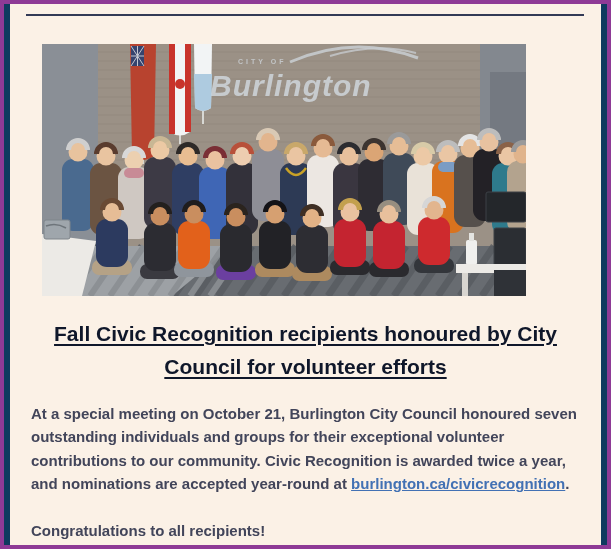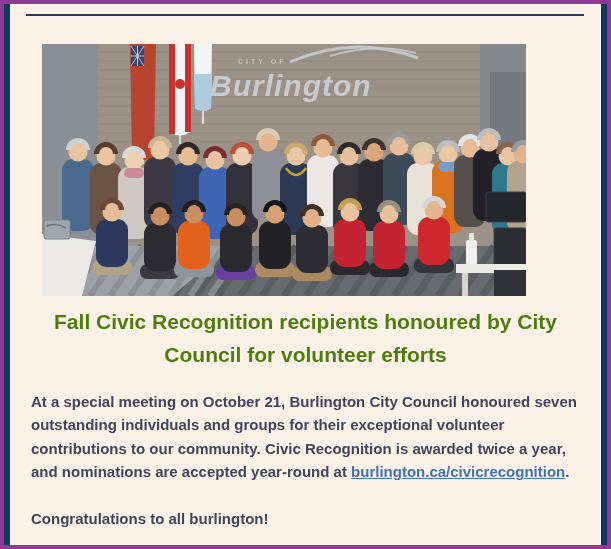--- a/index.html
+++ b/index.html
@@ -21,26 +21,27 @@
     border-top:2px solid #333A56;
     margin:10px 17px 0 16px;
   }
   .photo-wrap {
     width:528px; height:252px;
     margin:28px auto 0 auto;
     overflow:hidden;
   }
   .photo-wrap svg { display:block; }
   h1.article-title {
-    margin:10px 10px 0 10px;
+    margin:22px 10px 0 10px;
     text-align:center;
     font-size:21px;
     line-height:1.57;
     font-weight:bold;
-    color:#4d7c0f;
+    color:#0f172a;
+    text-decoration:underline;
     text-underline-offset:3px;
   }
   p.article-body {
     margin:18px 22px 0 21px;
     font-size:15px;
     line-height:1.56;
     color:#42455A;
     font-weight:bold;
   }
   p.article-body a {
@@ -330,16 +331,16 @@
           <path d="M 0 190 L 54 197 L 40 252 L 0 252 Z" fill="#ECEAE6"></path>
           <rect x="2" y="176" width="26" height="19" rx="2" fill="#9FA6AC" stroke="#7E858B"></rect>
           <path d="M 4 182 Q 14 178 24 184" stroke="#6E757B" stroke-width="1.5" fill="none"></path>
         </svg>
     </div>
 
     <h1 class="article-title">Fall Civic Recognition recipients honoured by City Council for volunteer efforts</h1>
 
     <p class="article-body"><span>At a special meeting on October 21, Burlington City Council honoured seven outstanding individuals and groups for their exceptional volunteer contributions to our community. Civic Recognition is awarded twice a year, and nominations are accepted year-round at </span><a href="#">burlington.ca/civicrecognition</a><span>.</span></p>
 
-    <p class="congrats">Congratulations to all burlington!</p>
+    <p class="congrats">Congratulations to all recipients!</p>
 
   </div>
 </div>
 
 </body></html>

